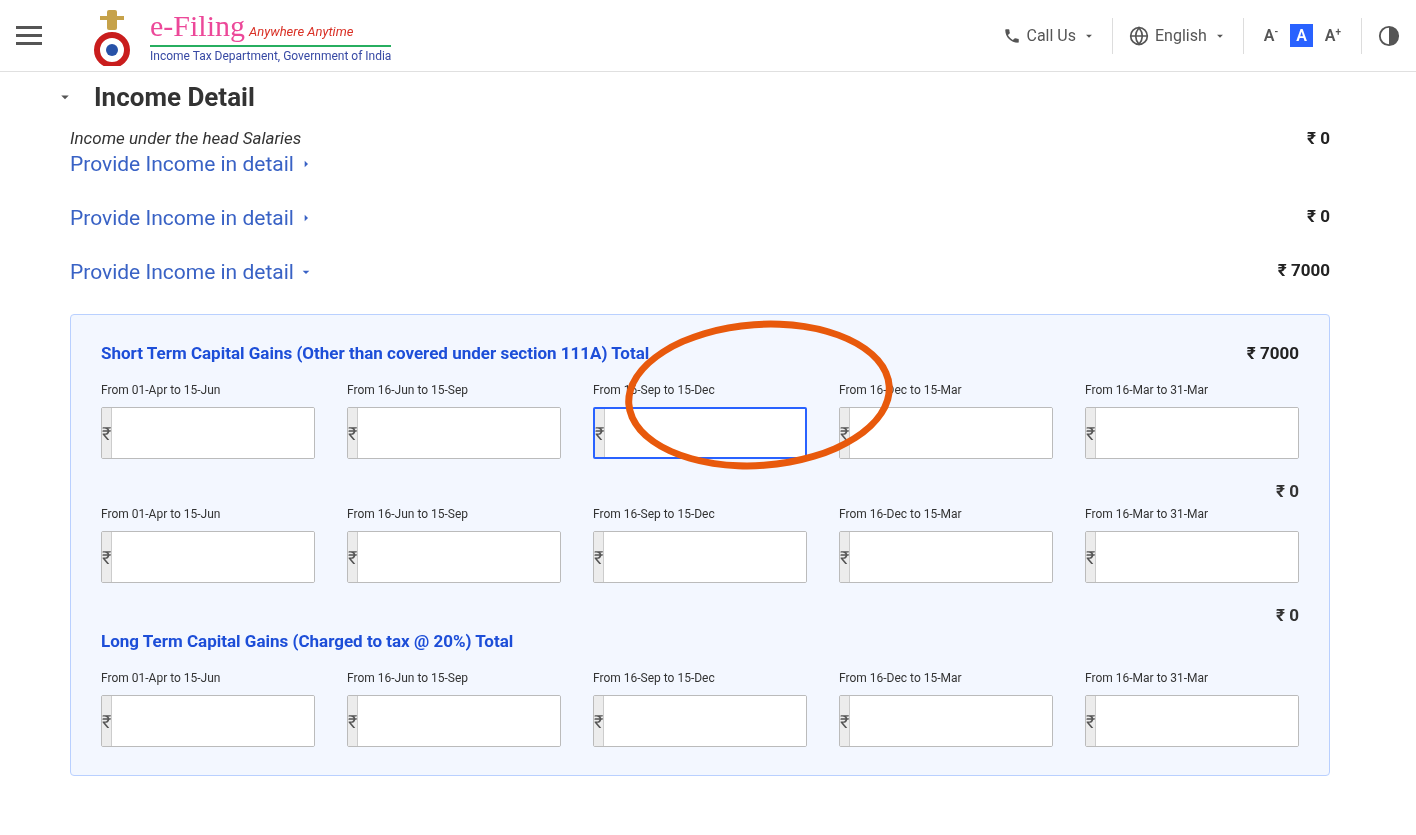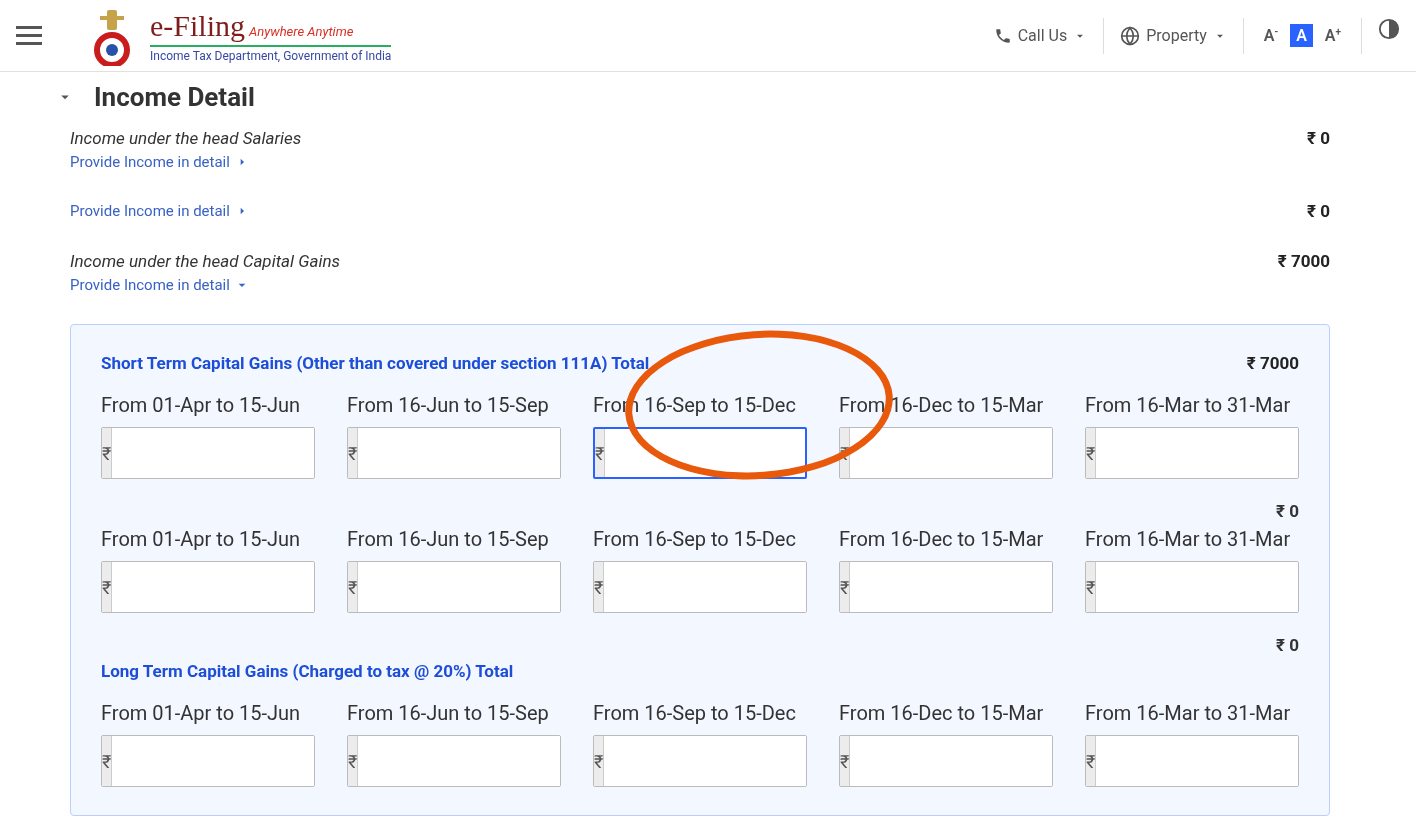--- a/index.html
+++ b/index.html
@@ -38,39 +38,40 @@
     display: flex;
     flex-direction: column;
   }
   .brand-top {
     display: flex;
     align-items: baseline;
     border-bottom: 2px solid #27ae60;
     padding-bottom: 2px;
   }
   .brand-name {
-    color: #7f1d1d;
+    color: #ec4899;
     font-size: 30px;
     font-weight: 400;
     font-family: Georgia, serif;
   }
   .brand-tag {
     color: #d93025;
     font-size: 13px;
     font-style: italic;
     margin-left: 4px;
   }
   .brand-sub {
     color: #3749a4;
     font-size: 12px;
     margin-top: 2px;
   }
   .header-right {
     margin-left: auto;
     display: flex;
+    align-items: center;
     gap: 16px;
     color: #555;
   }
   .header-item {
     display: flex;
     align-items: center;
     gap: 6px;
     cursor: pointer;
     font-size: 16px;
   }
@@ -133,21 +134,21 @@
   }
   .income-left { }
   .income-head {
     font-size: 17px;
     color: #333;
     margin-bottom: 4px;
     font-style: italic;
   }
   .income-link {
     color: #3962c5;
-    font-size: 15px;
+    font-size: 21px;
     cursor: pointer;
     display: inline-flex;
     align-items: center;
     gap: 4px;
   }
   .income-amount {
     font-size: 17px;
     font-weight: 700;
     color: #222;
     white-space: nowrap;
@@ -196,21 +197,21 @@
     flex-wrap: wrap;
   }
   .cg-input-group {
     display: flex;
     flex-direction: column;
     gap: 10px;
     flex: 1;
     min-width: 200px;
   }
   .cg-label {
-    font-size: 20px;
+    font-size: 12px;
     color: #333;
   }
   .cg-field {
     display: flex;
     border: 1px solid #bbb;
     background: #fff;
     height: 52px;
     border-radius: 2px;
     overflow: hidden;
   }
@@ -285,21 +286,21 @@
       <svg width="14" height="14" viewBox="0 0 24 24" fill="#555">
           <path d="M7 10l5 5 5-5z"></path>
         </svg>
     </div>
     <div class="divider"></div>
     <div class="header-item">
       <svg width="20" height="20" viewBox="0 0 24 24" fill="none" stroke="#555" stroke-width="2">
           <circle cx="12" cy="12" r="10"></circle>
           <path d="M2 12h20M12 2c2.5 3 4 7 4 10s-1.5 7-4 10c-2.5-3-4-7-4-10s1.5-7 4-10z"></path>
         </svg>
-      <span>Property</span>
+      <span>English</span>
       <svg width="14" height="14" viewBox="0 0 24 24" fill="#555">
           <path d="M7 10l5 5 5-5z"></path>
         </svg>
     </div>
     <div class="divider"></div>
     <div class="text-size-box">
       <span class="ts-btn"><span>A</span><sup>-</sup></span>
       <span class="ts-btn ts-active">A</span>
       <span class="ts-btn"><span>A</span><sup>+</sup></span>
     </div>
@@ -344,21 +345,20 @@
             <svg width="16" height="16" viewBox="0 0 24 24" fill="#3962c5">
               <path d="M10 7l5 5-5 5z"></path>
             </svg>
         </div>
       </div>
       <div class="income-amount">₹ 0</div>
     </div>
 
     <div class="income-row">
       <div class="income-left">
-        <div class="income-head">Income under the head Capital Gains</div>
         <div class="income-link">
           <span>Provide Income in detail</span>
             <svg width="16" height="16" viewBox="0 0 24 24" fill="#3962c5">
               <path d="M7 10l5 5 5-5z"></path>
             </svg>
         </div>
       </div>
       <div class="income-amount">₹ 7000</div>
     </div>
   </div>

